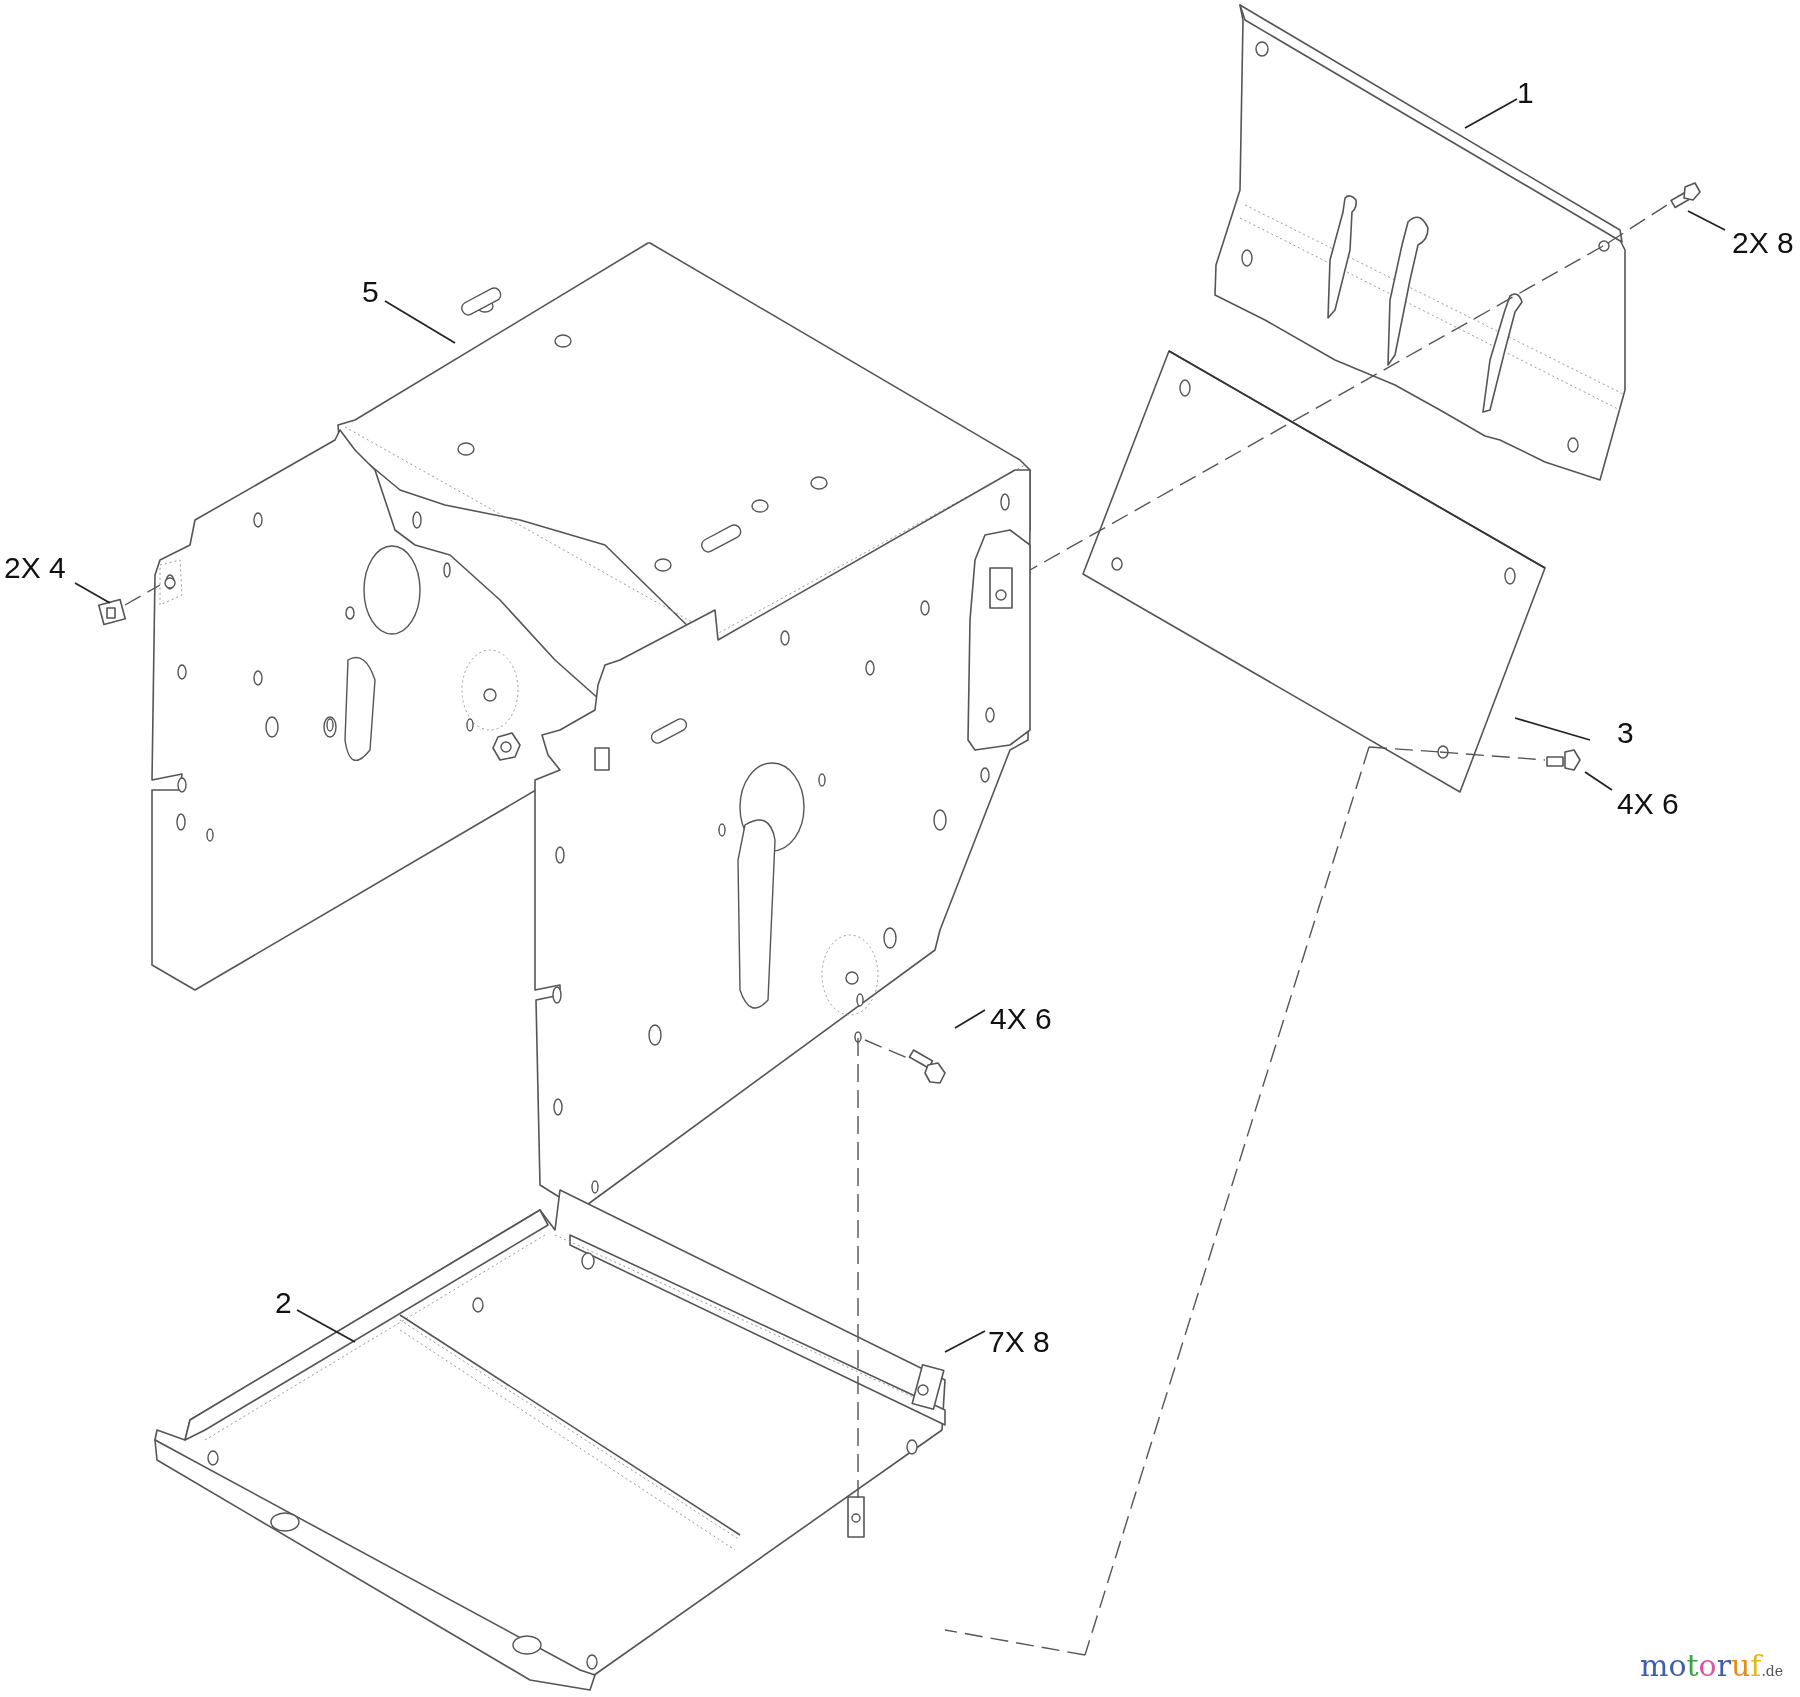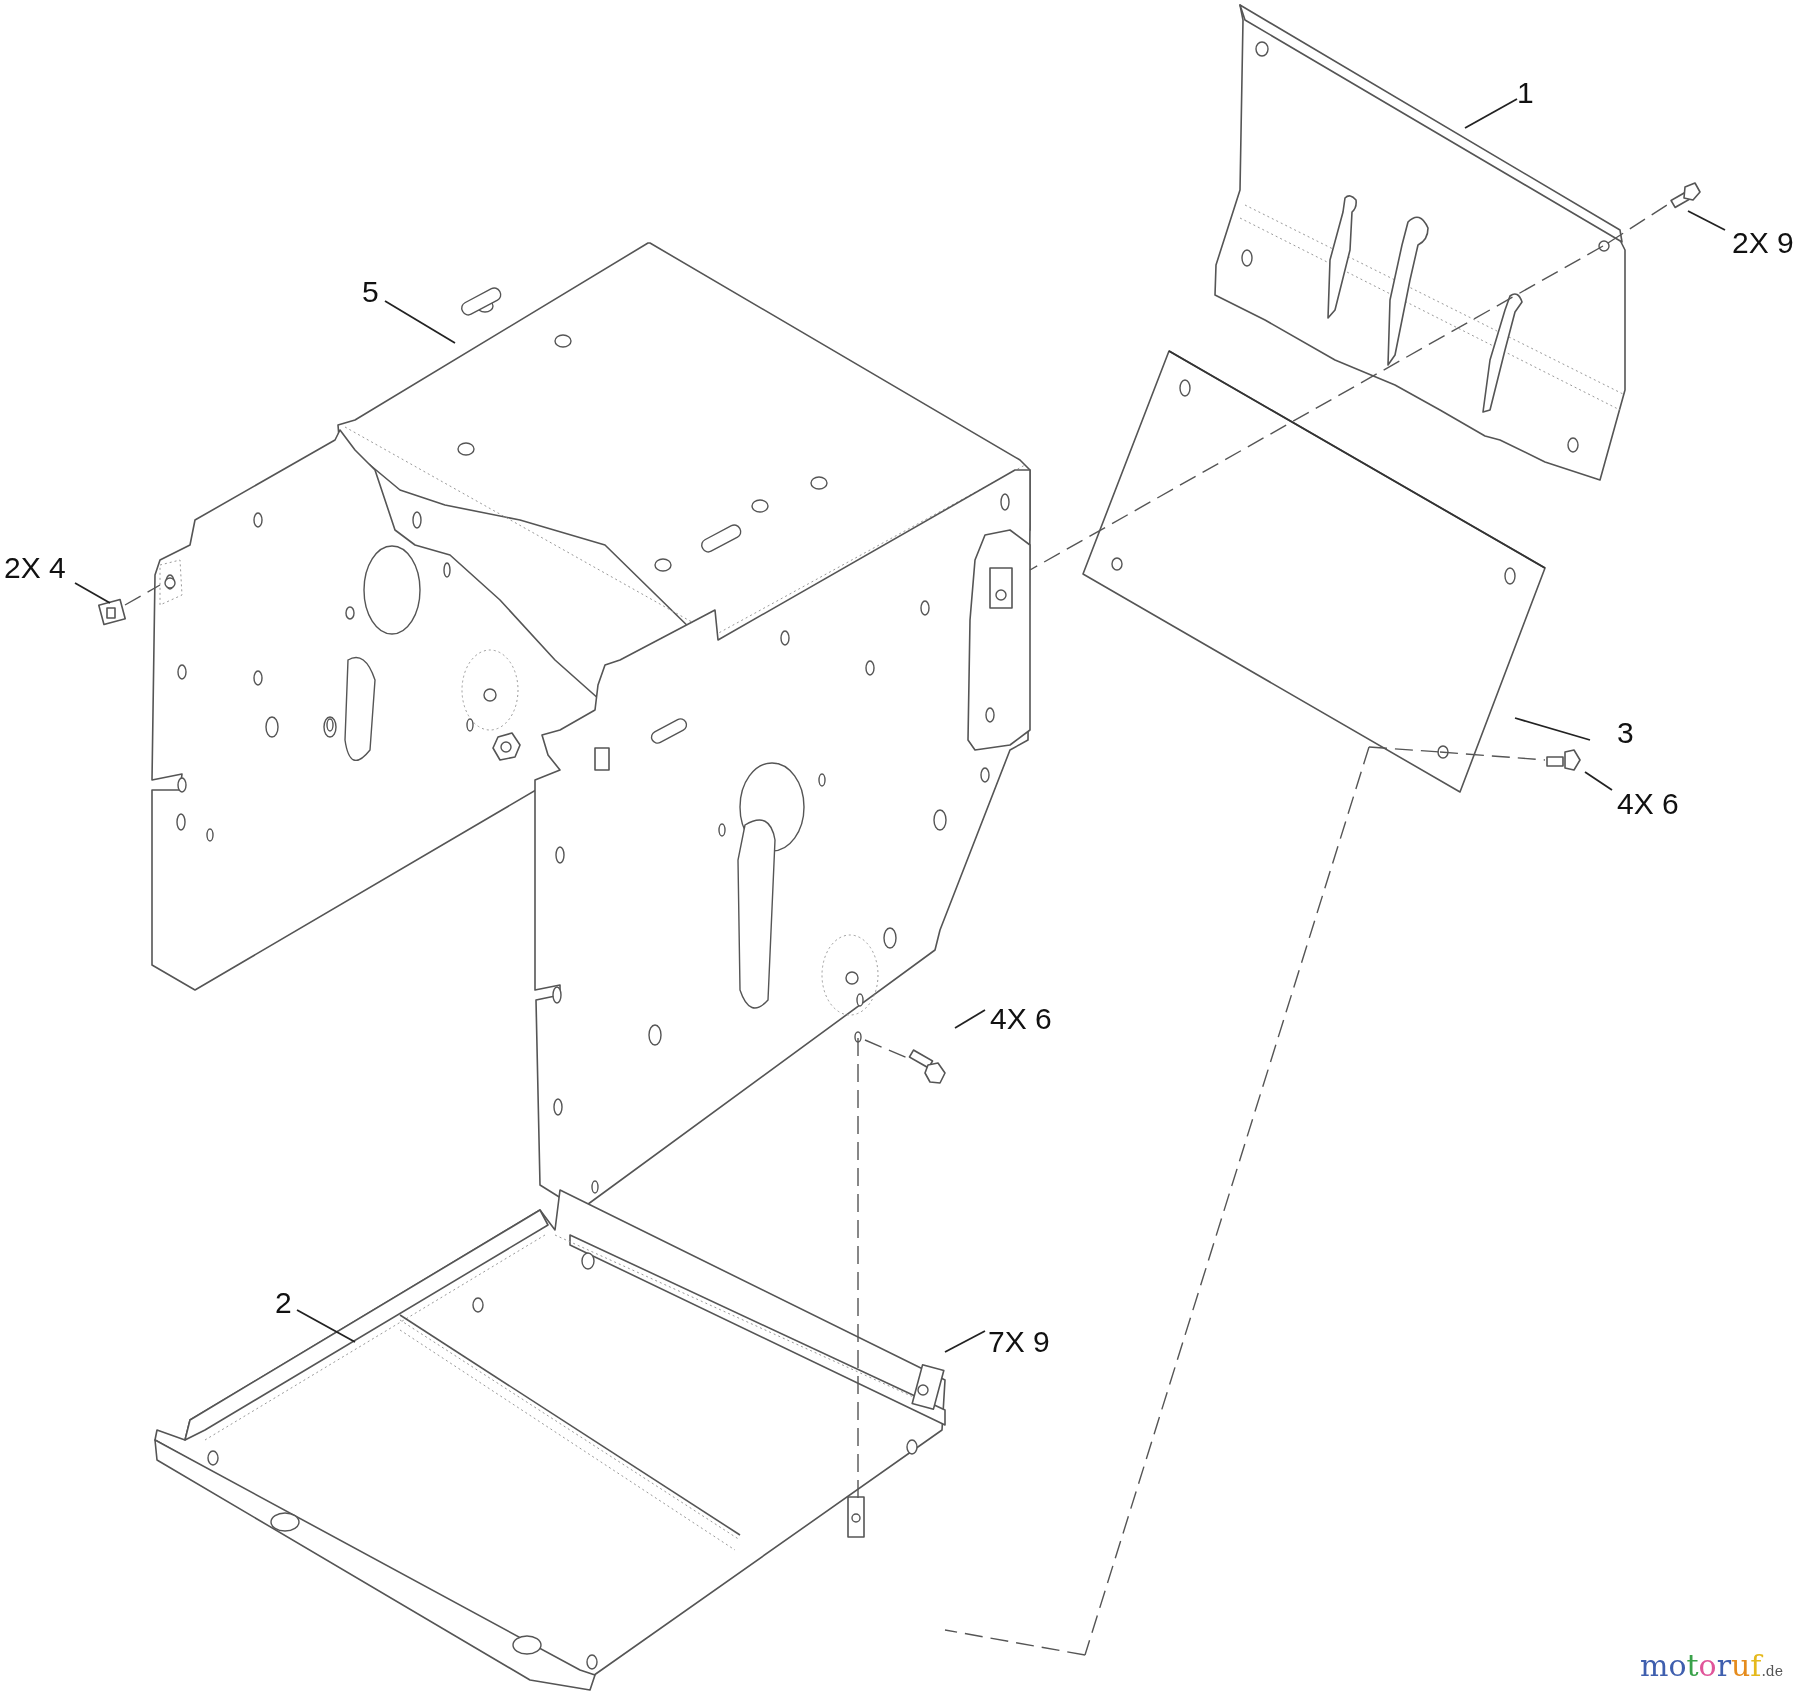--- a/index.html
+++ b/index.html
@@ -179,24 +179,24 @@
     <line class="leader" x1="75" y1="583" x2="110" y2="603"></line>
     <line class="leader" x1="1515" y1="718" x2="1590" y2="740"></line>
     <line class="leader" x1="1585" y1="772" x2="1612" y2="790"></line>
     <line class="leader" x1="955" y1="1028" x2="985" y2="1010"></line>
     <line class="leader" x1="297" y1="1310" x2="355" y2="1342"></line>
     <line class="leader" x1="945" y1="1352" x2="985" y2="1331"></line>
   </g>
 </svg>
 
 <div class="callout" style="left:1517px; top:78px;">1</div>
-<div class="callout" style="left:1732px; top:228px;">2X 9</div>
+<div class="callout" style="left:1732px; top:228px;">2X 8</div>
 <div class="callout" style="left:362px; top:277px;">5</div>
 <div class="callout" style="left:4px; top:553px;">2X 4</div>
 <div class="callout" style="left:1617px; top:718px;">3</div>
 <div class="callout" style="left:1617px; top:789px;">4X 6</div>
 <div class="callout" style="left:990px; top:1004px;">4X 6</div>
 <div class="callout" style="left:275px; top:1288px;">2</div>
-<div class="callout" style="left:988px; top:1327px;">7X 9</div>
+<div class="callout" style="left:988px; top:1327px;">7X 8</div>
 
 <div class="watermark">
   <span style="color:#3f5fae">m</span><span style="color:#3f5fae">o</span><span style="color:#3aa24a">t</span><span style="color:#e0559a">o</span><span style="color:#3f5fae">r</span><span style="color:#e58b1c">u</span><span style="color:#e5b91c">f</span><span class="suffix">.de</span>
 </div>
 
 </body></html>

